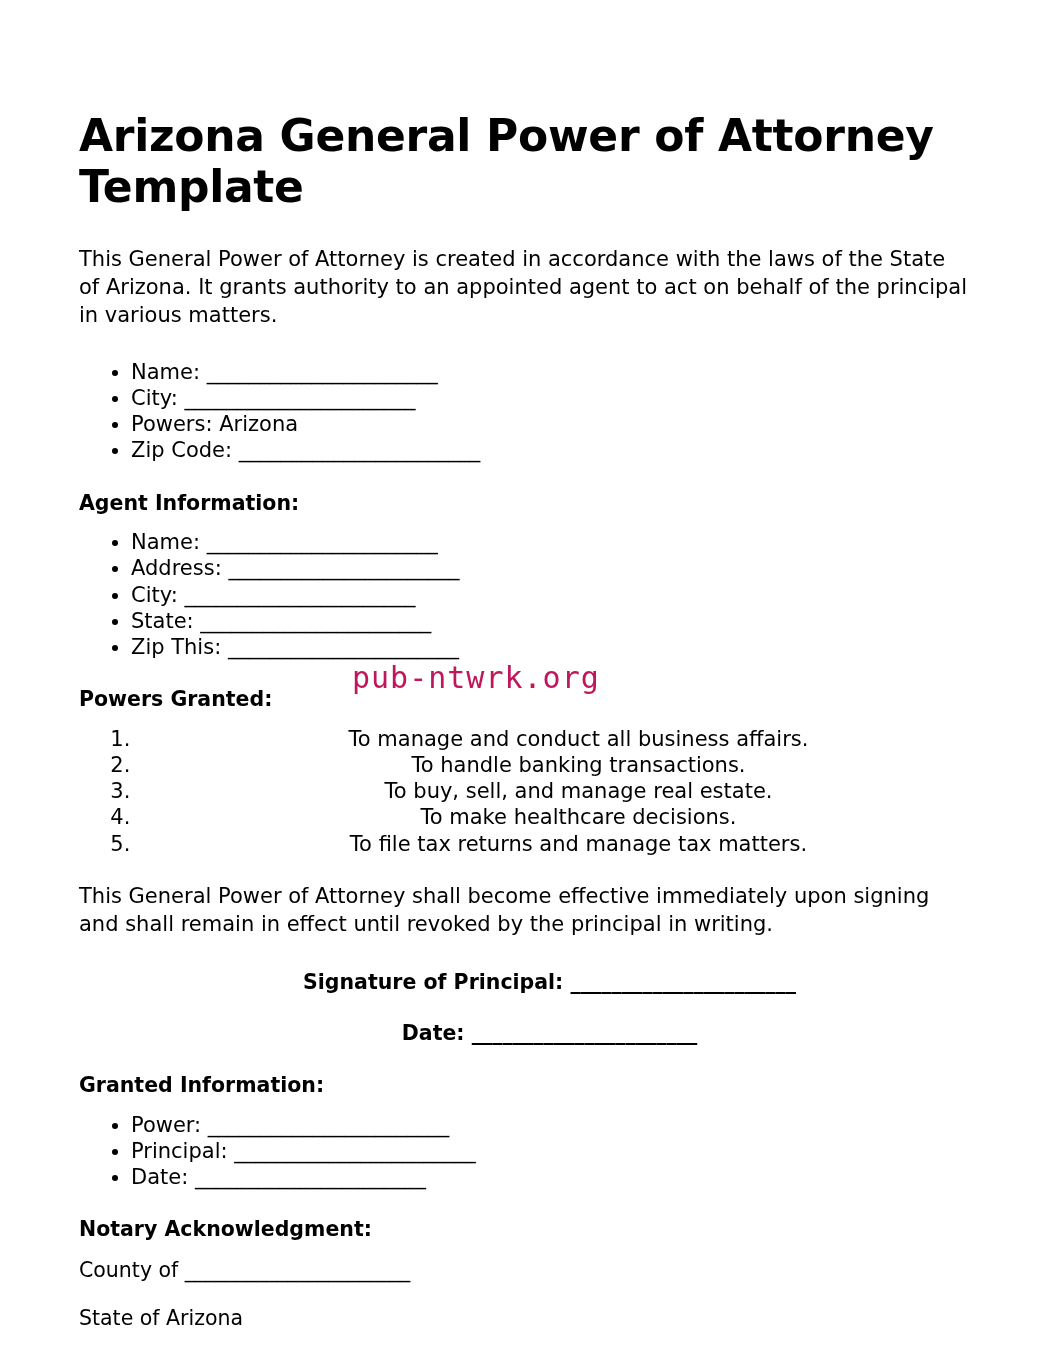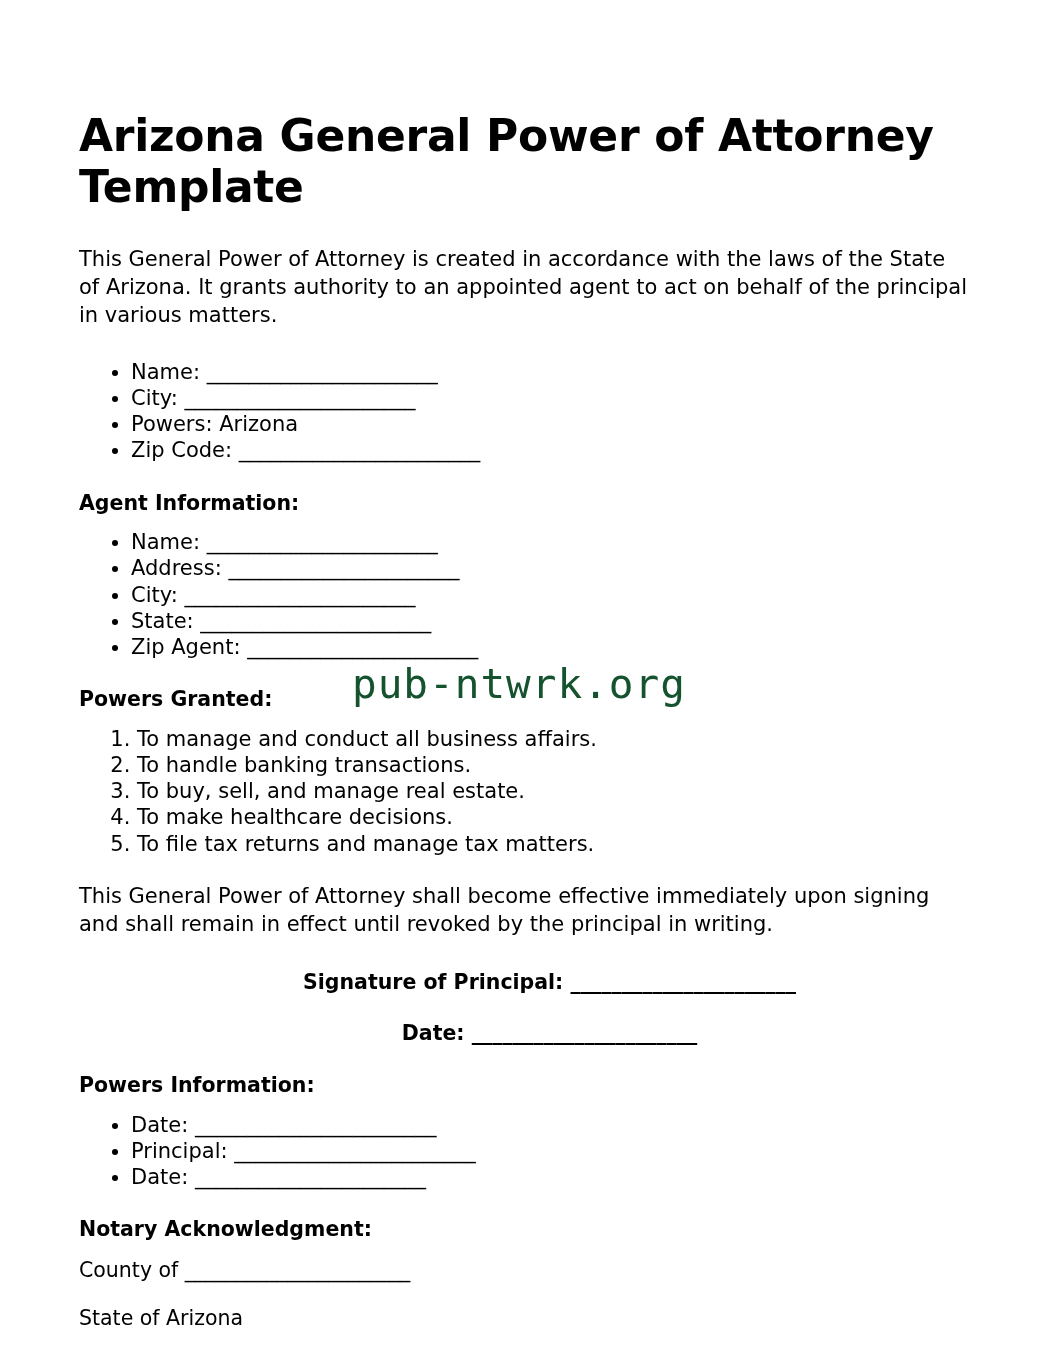--- a/index.html
+++ b/index.html
@@ -56,21 +56,21 @@
   }
   ul.field-list { list-style: disc; }
   ol.powers-list { list-style: decimal; padding-left: 58px; }
   ul.field-list li, ol.powers-list li {
     font-size: 21px;
     line-height: 1.2;
     margin: 0 0 1px 0;
     color: #000;
     white-space: nowrap;
   }
-  ol.powers-list li { line-height: 1.2; margin-bottom: 1px; }
+  ol.powers-list li { line-height: 1.2; margin-bottom: 1px; text-align: center; }
   .sig-line {
     font-size: 20.5px;
     font-weight: bold;
     margin: 0 0 25px 0;
     line-height: 1.3;
     color: #000;
     text-align: center;
   }
   .plain-line {
     font-size: 20.5px;
@@ -78,23 +78,23 @@
     line-height: 1.3;
     color: #000;
   }
   .notary-block { margin-top: 0; }
   .watermark {
     position: absolute;
     left: 352px;
     top: 660px;
     z-index: 5;
     font-family: "DejaVu Sans Mono", monospace;
-    font-size: 41px;
+    font-size: 30px;
     letter-spacing: 1px;
-    color: #14532d;
+    color: #be185d;
     white-space: nowrap;
     pointer-events: none;
   }
 </style>
 </head>
 <body>
 
 <div class="page">
 
   <div class="watermark">pub-ntwrk.org</div>
@@ -111,40 +111,40 @@
       <li>Powers: Arizona</li>
       <li>Zip Code: _______________________</li>
     </ul>
 
     <h2 class="section-heading">Agent Information:</h2>
     <ul class="field-list">
       <li>Name: ______________________</li>
       <li>Address: ______________________</li>
       <li>City: ______________________</li>
       <li>State: ______________________</li>
-      <li>Zip Agent: ______________________</li>
+      <li>Zip This: ______________________</li>
     </ul>
 
     <h2 class="section-heading">Powers Granted:</h2>
     <ol class="powers-list">
       <li>To manage and conduct all business affairs.</li>
       <li>To handle banking transactions.</li>
       <li>To buy, sell, and manage real estate.</li>
       <li>To make healthcare decisions.</li>
       <li>To file tax returns and manage tax matters.</li>
     </ol>
 
     <p class="para">This General Power of Attorney shall become effective immediately upon signing and shall remain in effect until revoked by the principal in writing.</p>
 
     <div class="sig-line">Signature of Principal: ______________________</div>
     <div class="sig-line">Date: ______________________</div>
 
-    <h2 class="section-heading">Powers Information:</h2>
+    <h2 class="section-heading">Granted Information:</h2>
     <ul class="field-list">
-      <li>Date: _______________________</li>
+      <li>Power: _______________________</li>
       <li>Principal: _______________________</li>
       <li>Date: ______________________</li>
     </ul>
 
     <div class="notary-block">
       <h2 class="section-heading">Notary Acknowledgment:</h2>
       <div class="plain-line">County of ______________________</div>
       <div class="plain-line">State of Arizona</div>
     </div>
 

